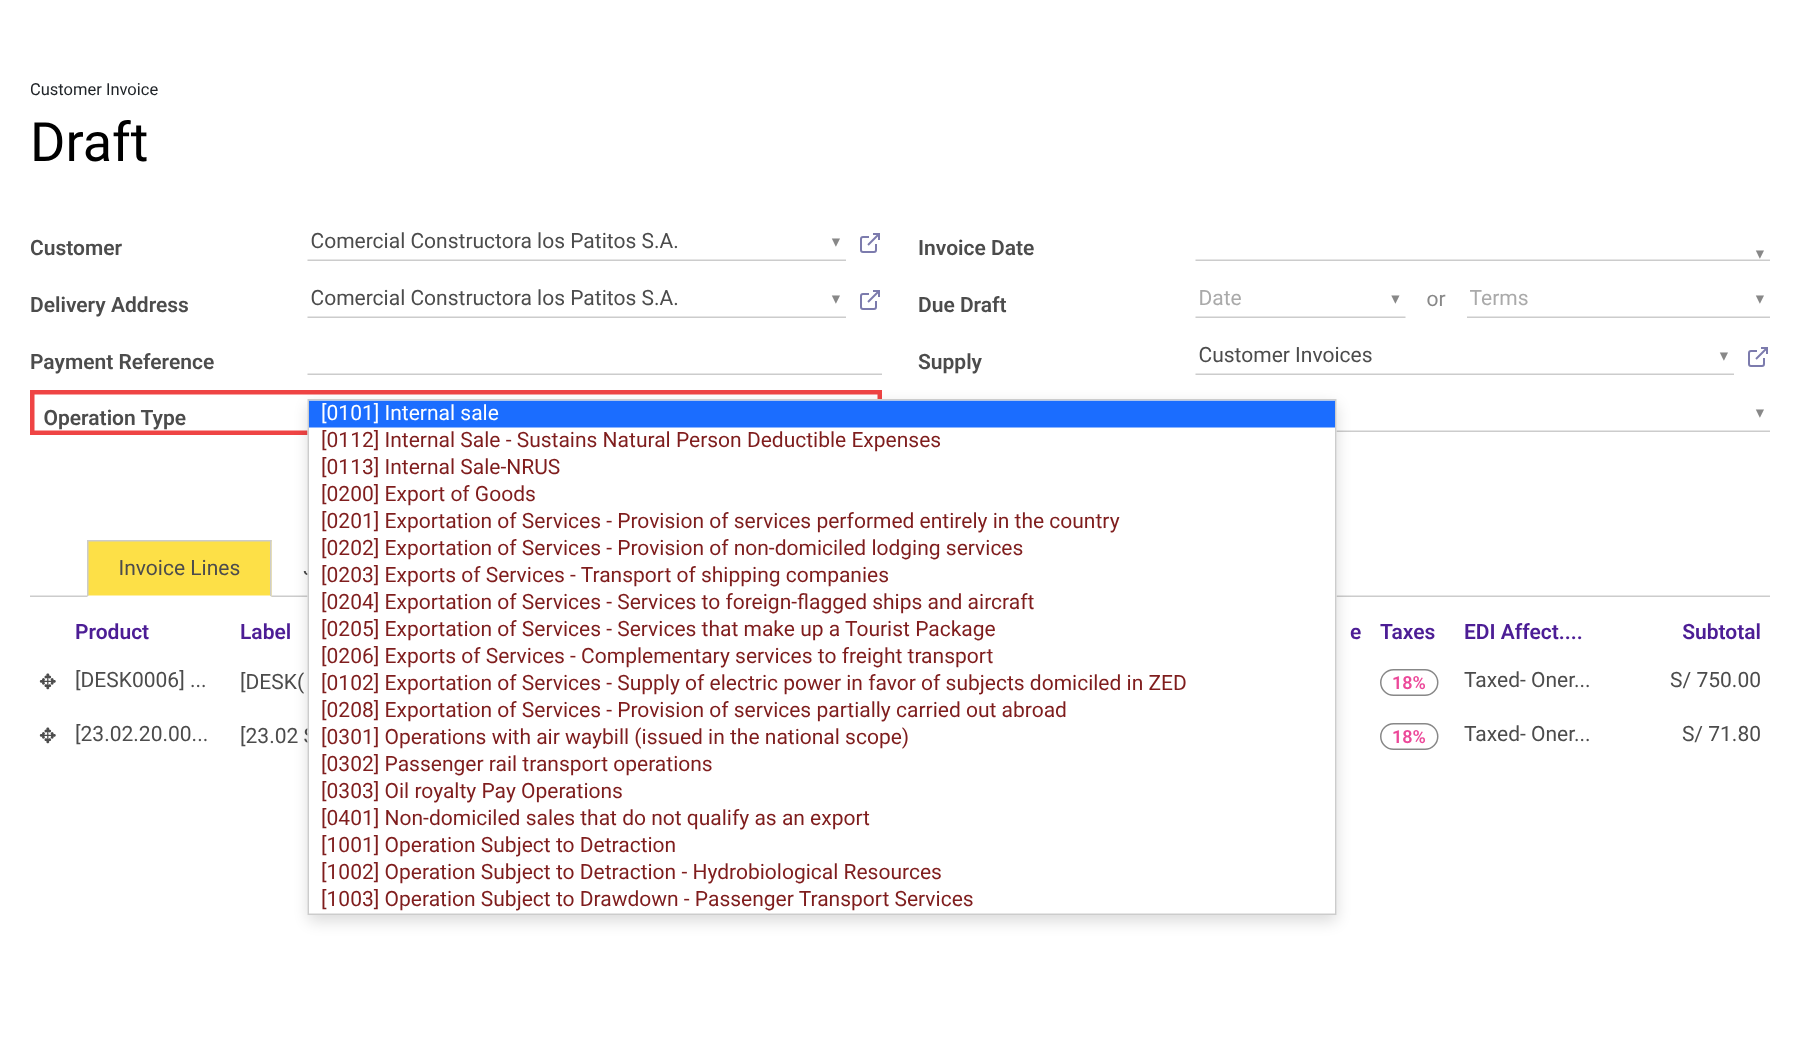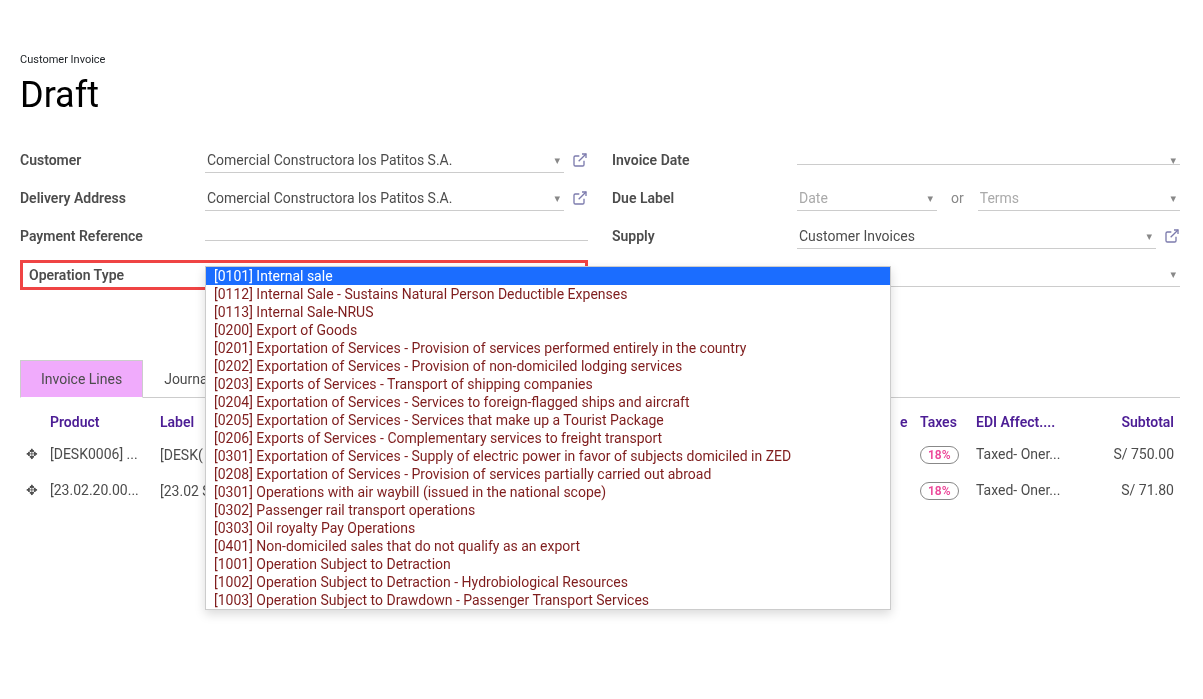--- a/index.html
+++ b/index.html
@@ -13,21 +13,21 @@
     .form-section { max-width: 1160px; }
     .breadcrumb-title { font-size: 11px; font-weight: 400; color: #212529; margin-bottom: 8px; margin-top: 33px; }
     .page-status {
       font-size: 36px;
       font-weight: 400;
       color: #000000;
       margin-bottom: 30px;
     }
     .form-row { display: flex; gap: 24px; margin-bottom: 10px; }
     .form-half { flex: 1; min-width: 0; }
-    .field-row { display: flex; align-items: center; margin-bottom: 10px; min-height: 28px; }
+    .field-row { display: flex; align-items: flex-end; margin-bottom: 10px; min-height: 28px; }
     .field-label {
       width: 185px;
       font-weight: 600;
       color: #4c4c4c;
       flex-shrink: 0;
     }
     .field-input-wrap {
       flex: 1;
       display: flex;
       align-items: center;
@@ -105,21 +105,22 @@
       padding: 10px 20px;
       color: #4c4c4c;
       cursor: pointer;
       border: 1px solid transparent;
       border-bottom: none;
       margin-bottom: -1px;
     }
     .tab.active {
       border-color: #ccc;
       border-bottom: 1px solid #fff;
-      background: #f0abfc;
+      background: #fde047;
+      margin-left: 38px;
     }
 
     .table-wrap { overflow-x: hidden; }
     table.lines { width: 100%; border-collapse: collapse; table-layout: fixed; }
     table.lines th {
       text-align: left;
       font-weight: 600;
       color: #4c1d95;
       padding: 8px 6px;
       font-size: 14px;
@@ -195,21 +196,21 @@
     </div>
 
     <div class="form-half">
       <div class="field-row">
         <div class="field-label">Invoice Date</div>
         <div class="field-input-wrap">
           <div class="select-input"></div>
         </div>
       </div>
       <div class="field-row">
-        <div class="field-label">Due Label</div>
+        <div class="field-label">Due Draft</div>
         <div class="field-input-wrap">
           <div class="select-input placeholder" style="flex:0 0 140px">Date</div>
           <span class="or-text">or</span>
           <div class="select-input placeholder">Terms</div>
         </div>
       </div>
       <div class="field-row">
         <div class="field-label">Supply</div>
         <div class="field-input-wrap">
           <div class="select-input">Customer Invoices</div>
@@ -235,21 +236,21 @@
       <div class="dropdown-item selected">[0101] Internal sale</div>
       <div class="dropdown-item">[0112] Internal Sale - Sustains Natural Person Deductible Expenses</div>
       <div class="dropdown-item">[0113] Internal Sale-NRUS</div>
       <div class="dropdown-item">[0200] Export of Goods</div>
       <div class="dropdown-item">[0201] Exportation of Services - Provision of services performed entirely in the country</div>
       <div class="dropdown-item">[0202] Exportation of Services - Provision of non-domiciled lodging services</div>
       <div class="dropdown-item">[0203] Exports of Services - Transport of shipping companies</div>
       <div class="dropdown-item">[0204] Exportation of Services - Services to foreign-flagged ships and aircraft</div>
       <div class="dropdown-item">[0205] Exportation of Services - Services that make up a Tourist Package</div>
       <div class="dropdown-item">[0206] Exports of Services - Complementary services to freight transport</div>
-      <div class="dropdown-item">[0301] Exportation of Services - Supply of electric power in favor of subjects domiciled in ZED</div>
+      <div class="dropdown-item">[0102] Exportation of Services - Supply of electric power in favor of subjects domiciled in ZED</div>
       <div class="dropdown-item">[0208] Exportation of Services - Provision of services partially carried out abroad</div>
       <div class="dropdown-item">[0301] Operations with air waybill (issued in the national scope)</div>
       <div class="dropdown-item">[0302] Passenger rail transport operations</div>
       <div class="dropdown-item">[0303] Oil royalty Pay Operations</div>
       <div class="dropdown-item">[0401] Non-domiciled sales that do not qualify as an export</div>
       <div class="dropdown-item">[1001] Operation Subject to Detraction</div>
       <div class="dropdown-item">[1002] Operation Subject to Detraction - Hydrobiological Resources</div>
       <div class="dropdown-item">[1003] Operation Subject to Drawdown - Passenger Transport Services</div>
     </div>
 

